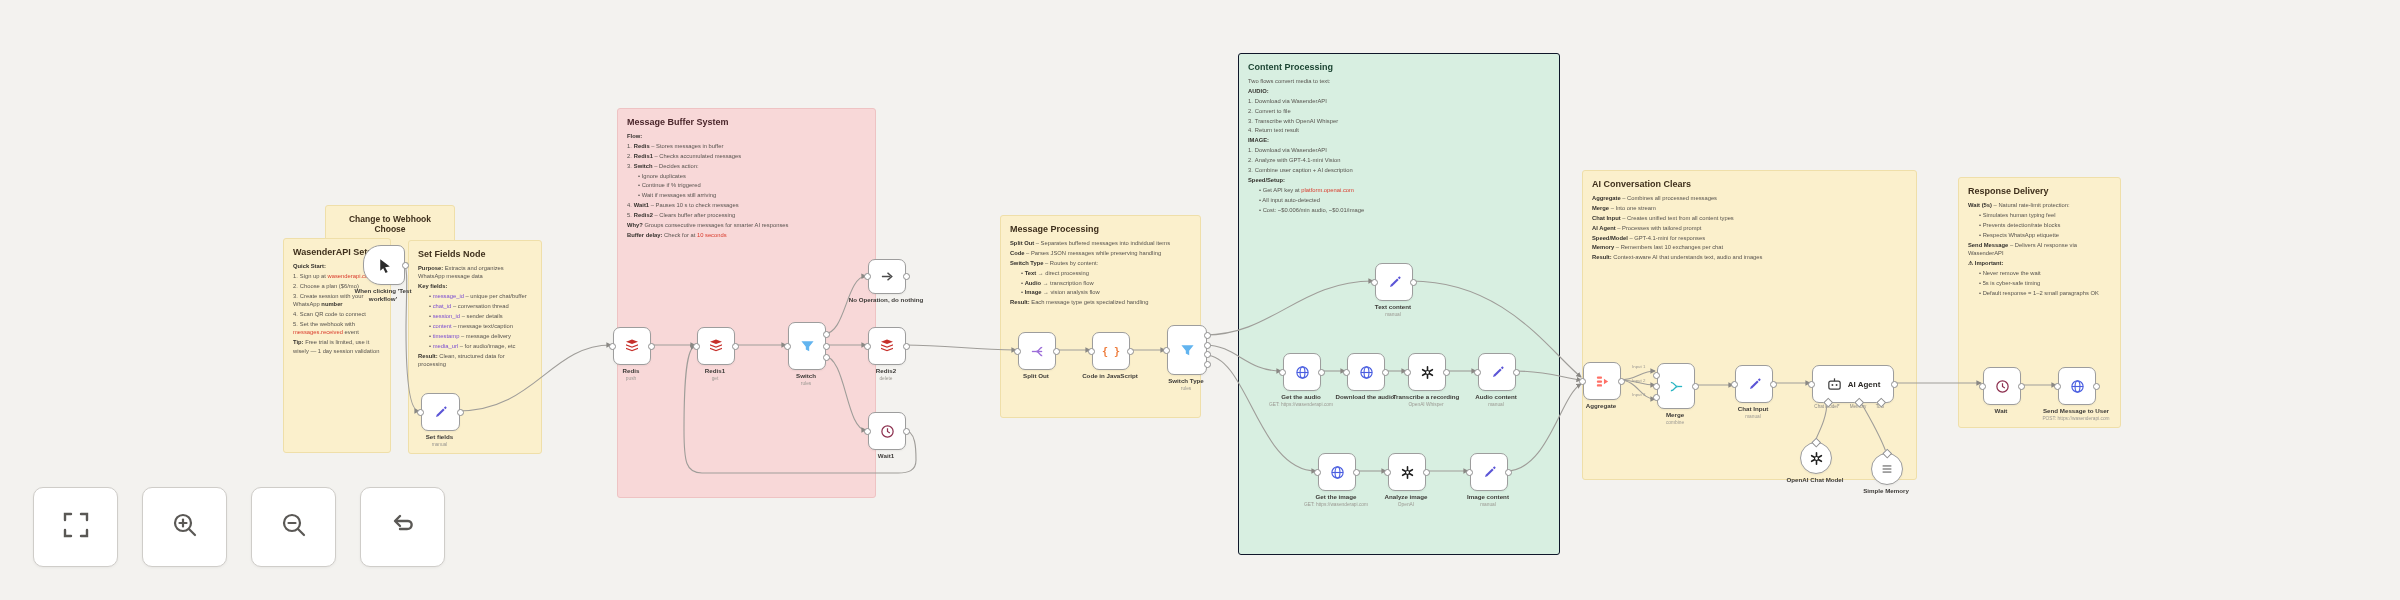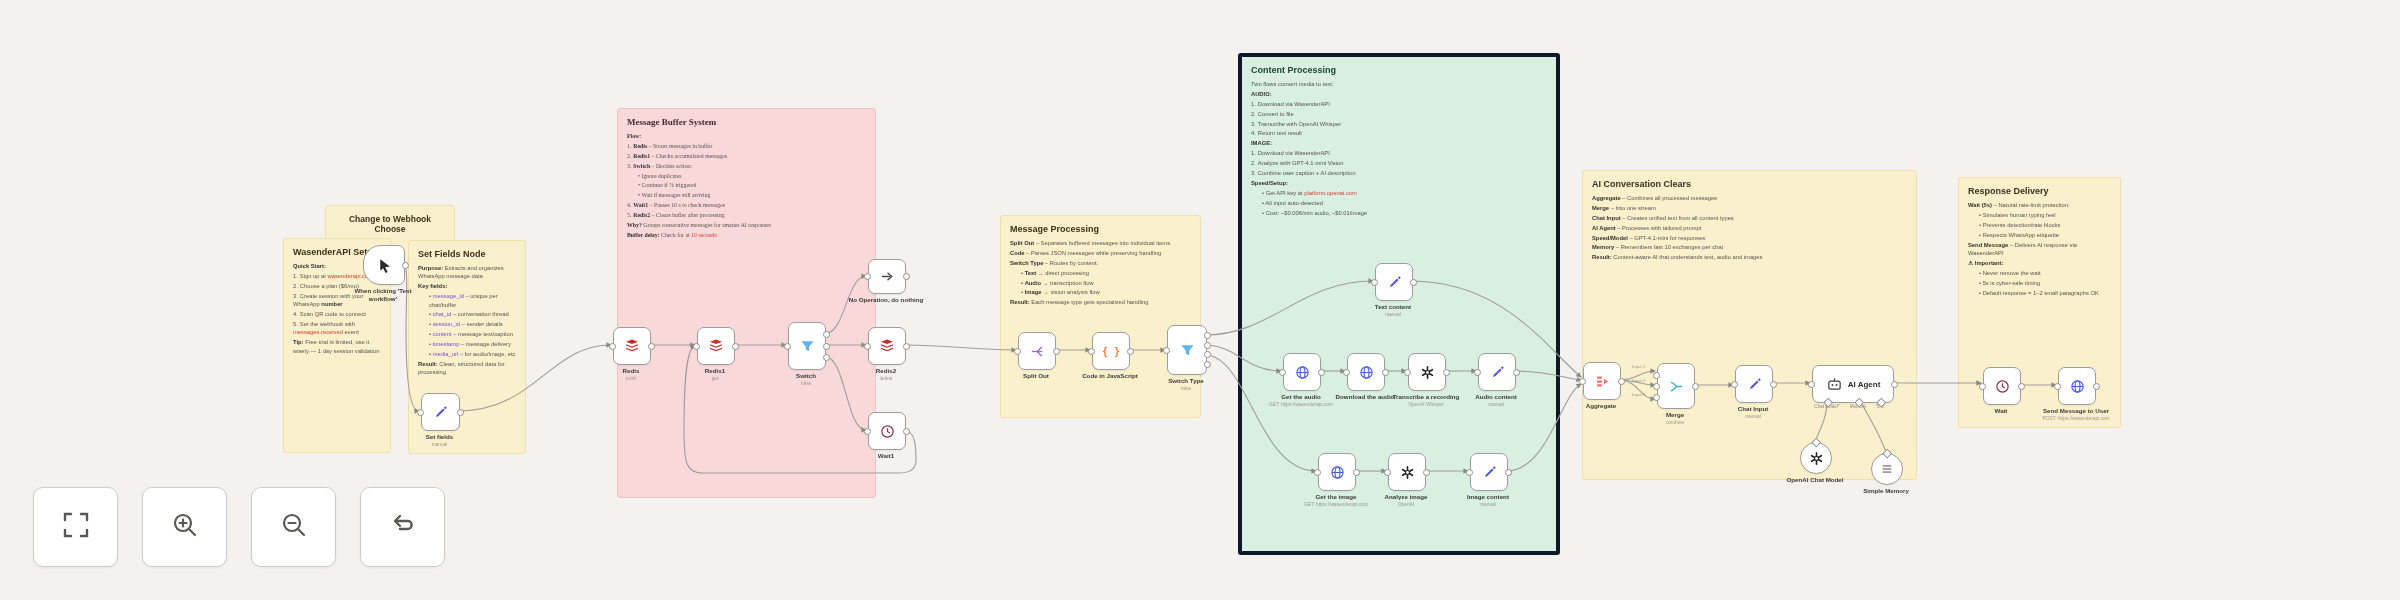--- a/index.html
+++ b/index.html
@@ -1,20 +1,20 @@
 <!DOCTYPE html>
 <html><head>
 <meta charset="utf-8">
 <style>
   html,body{margin:0;padding:0}
   body{width:2400px;height:600px;background:#f3f2ef;font-family:"Liberation Sans",sans-serif;overflow:hidden;position:relative}
   .note{position:absolute;border-radius:3px;padding:8px 9px;box-sizing:border-box;z-index:1}
   .note.yellow{background:#fbf0cc;border:1px solid #efdfa9}
   .note.pink{background:#f8d8d8;border:1px solid #eec3c3}
-  .note.green{background:#d8efe1;border:4px solid #0f172a}
+  .note.green{background:#d8efe1;border:1px solid #0f172a}
   .note-title{font-size:9px;font-weight:bold;color:#3e2f1c;margin-bottom:5px}
   .pink .note-title{color:#4a262b}
   .green .note-title{color:#1d4634}
   .note.center .note-title{text-align:center;font-size:8.5px;margin-bottom:0}
   .nl{font-size:5.8px;color:#57534e;line-height:1.45;margin-bottom:1.5px}
   .nl .b{font-weight:bold;color:#33302c}
   .nl .red{color:#d93a2b}
   .nl .purple{color:#7a4bd0}
   .nl.ind{padding-left:11px}
   .nl.ind::before{content:"•  ";color:#57534e}
@@ -123,33 +123,33 @@
 <div class="note yellow" style="left: 283px; top: 238px; width: 108px; height: 215px;">
     <div class="note-title">WasenderAPI Setup</div>
     <div class="nl"><span class="b">Quick Start:</span></div>
     <div class="nl"><span class="num">1.</span><span>Sign up at </span><span class="red">wasenderapi.com</span></div>
     <div class="nl"><span class="num">2.</span><span>Choose a plan ($6/mo)</span></div>
     <div class="nl"><span class="num">3.</span><span>Create session with your WhatsApp </span><span class="b">number</span></div>
     <div class="nl"><span class="num">4.</span><span>Scan QR code to connect</span></div>
     <div class="nl"><span class="num">5.</span><span>Set the webhook with </span><span class="red">messages.received</span><span> event</span></div>
     <div class="nl"><span class="b">Tip: </span><span>Free trial is limited, use it wisely — 1 day session validation</span></div>
   </div>
-<div class="note yellow" style="left: 408px; top: 240px; width: 118px; height: 214px;">
+<div class="note yellow" style="left: 408px; top: 240px; width: 134px; height: 214px;">
     <div class="note-title">Set Fields Node</div>
     <div class="nl"><span class="b">Purpose:</span><span> Extracts and organizes WhatsApp message data</span></div>
     <div class="nl"><span class="b">Key fields:</span></div>
     <div class="nl ind"><span class="purple">message_id</span><span> – unique per chat/buffer</span></div>
     <div class="nl ind"><span class="purple">chat_id</span><span> – conversation thread</span></div>
     <div class="nl ind"><span class="purple">session_id</span><span> – sender details</span></div>
     <div class="nl ind"><span class="purple">content</span><span> – message text/caption</span></div>
     <div class="nl ind"><span class="purple">timestamp</span><span> – message delivery</span></div>
     <div class="nl ind"><span class="purple">media_url</span><span> – for audio/image, etc</span></div>
     <div class="nl"><span class="b">Result:</span><span> Clean, structured data for processing</span></div>
   </div>
-<div class="note pink" style="left: 617px; top: 108px; width: 259px; height: 390px; font-family: Liberation Serif, serif;">
+<div class="note pink" style="left: 617px; top: 108px; width: 259px; height: 390px;">
     <div class="note-title">Message Buffer System</div>
     <div class="nl"><span class="b">Flow:</span></div>
     <div class="nl"><span class="num">1.</span><span class="b">Redis</span><span> – Stores messages in buffer</span></div>
     <div class="nl"><span class="num">2.</span><span class="b">Redis1</span><span> – Checks accumulated messages</span></div>
     <div class="nl"><span class="num">3.</span><span class="b">Switch</span><span> – Decides action:</span></div>
     <div class="nl ind"><span>Ignore duplicates</span></div>
     <div class="nl ind"><span>Continue if % triggered</span></div>
     <div class="nl ind"><span>Wait if messages still arriving</span></div>
     <div class="nl"><span class="num">4.</span><span class="b">Wait1</span><span> – Pauses 10 s to check messages</span></div>
     <div class="nl"><span class="num">5.</span><span class="b">Redis2</span><span> – Clears buffer after processing</span></div>

